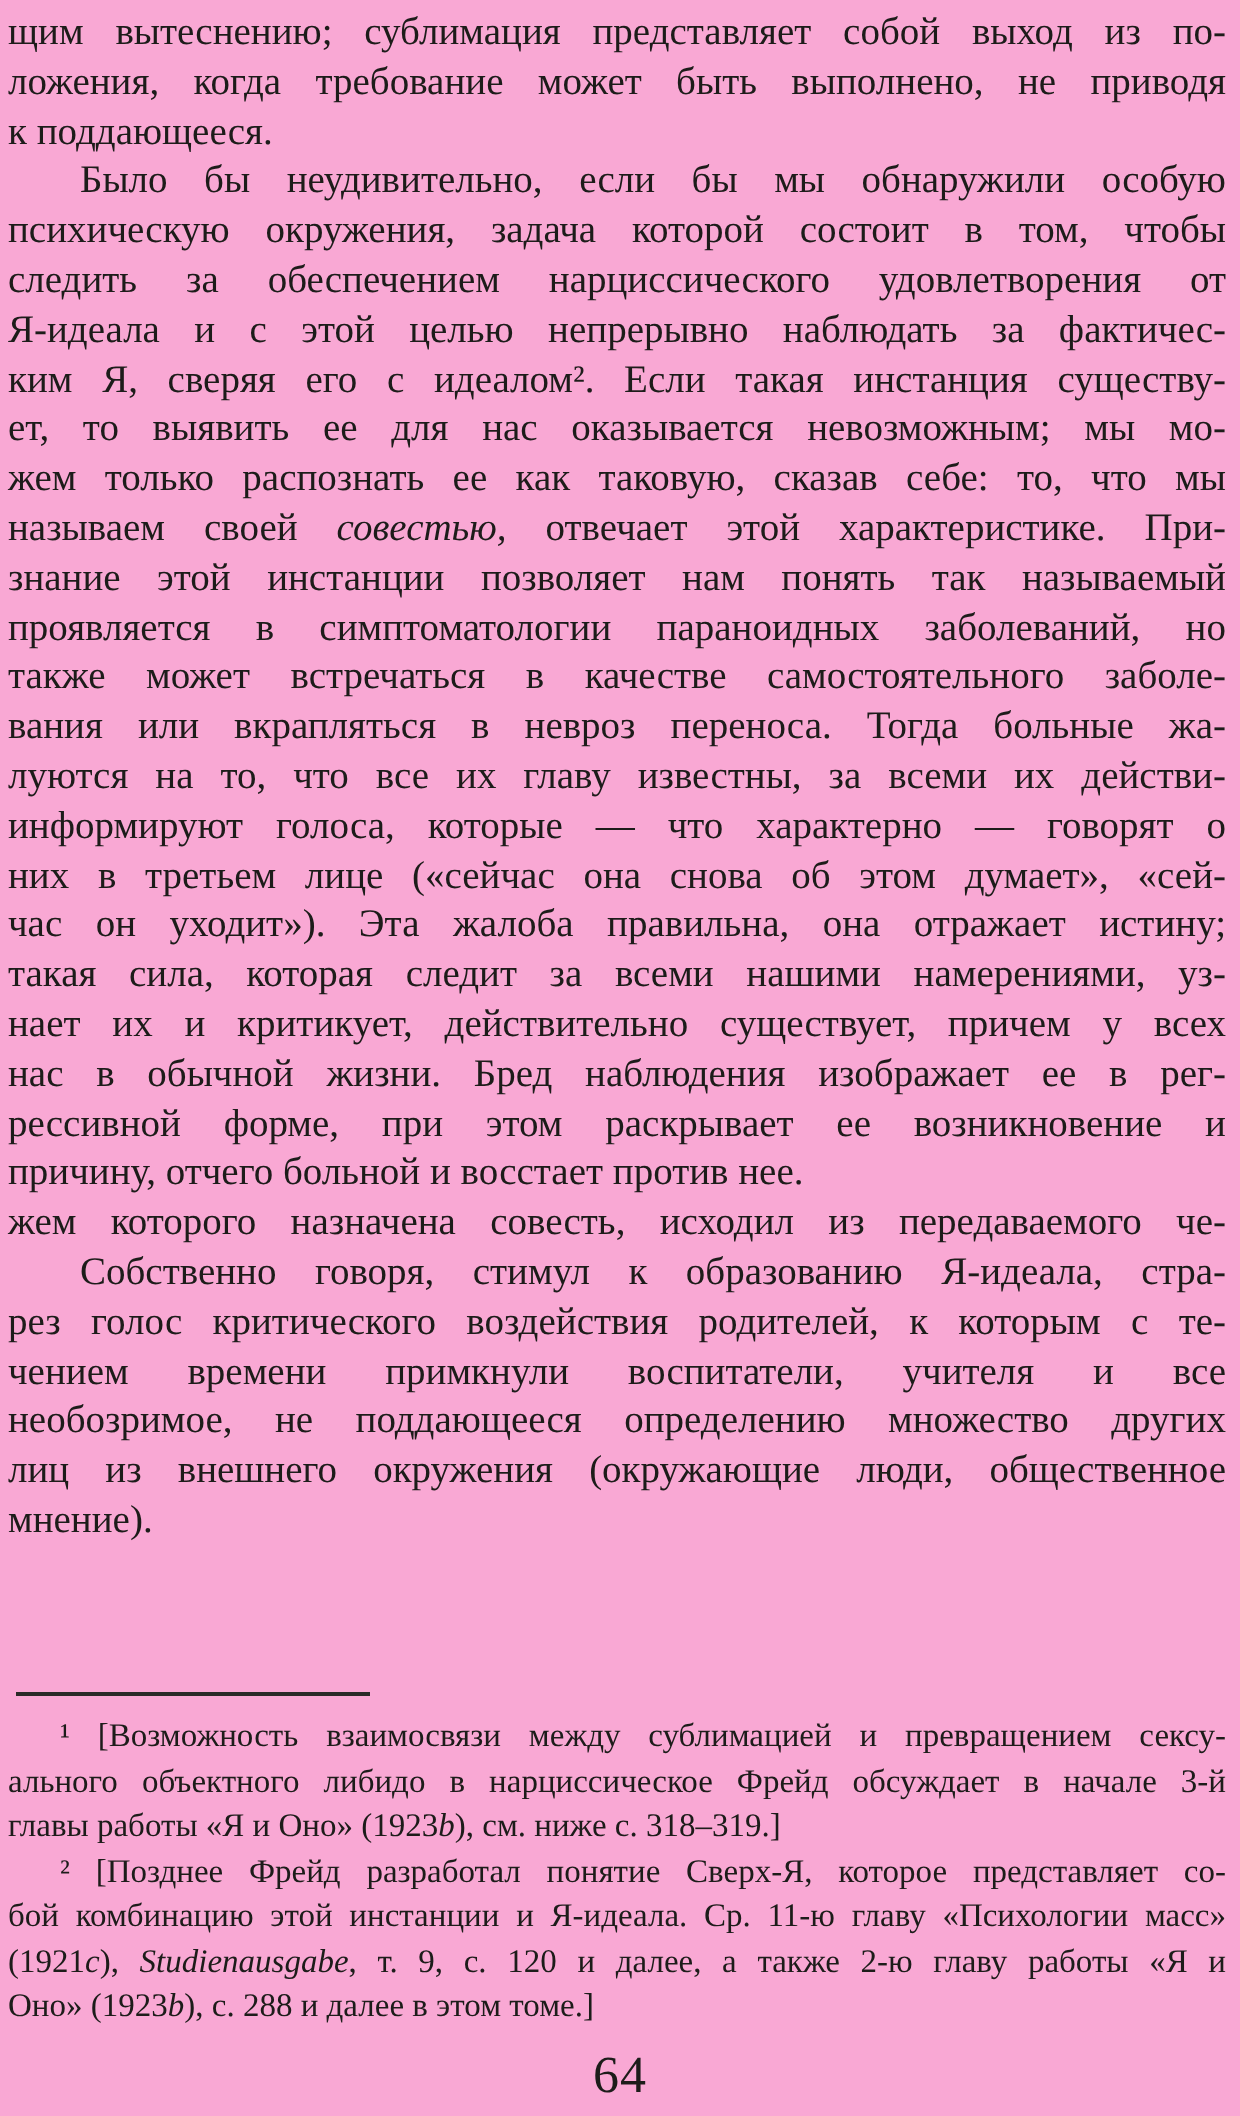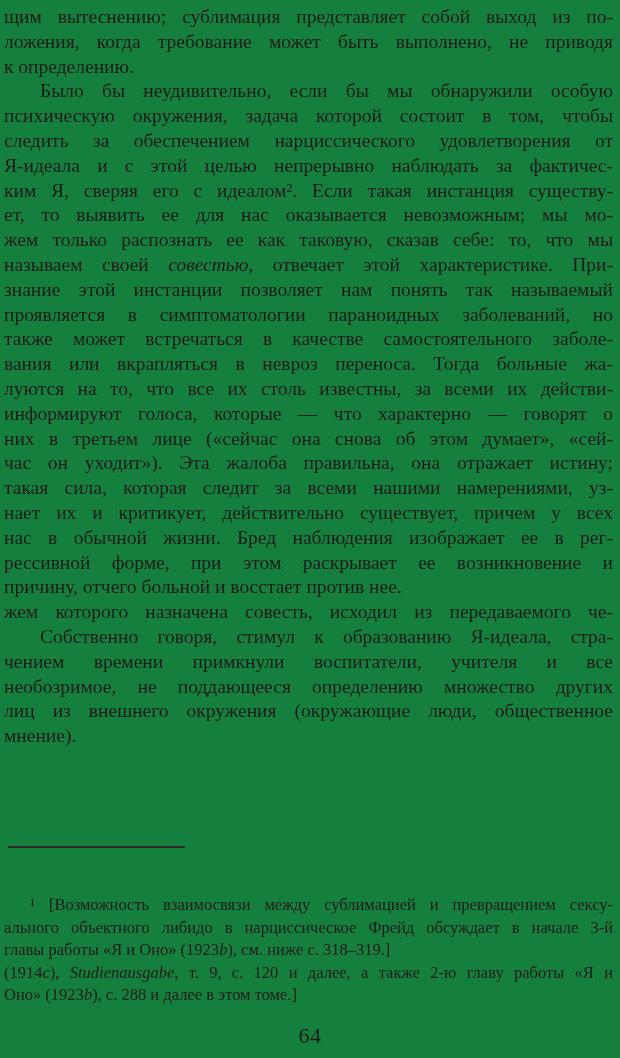--- a/index.html
+++ b/index.html
@@ -1,21 +1,21 @@
 <!DOCTYPE html>
 <html><head>
 <meta charset="utf-8">
 <style>
   html, body { margin: 0; padding: 0; background: #e8e6e2; }
   .page {
     position: relative;
     width: 620px;
     height: 1058px;
     margin: 0 auto;
-    background: #15803d;
+    background: #f9a8d4;
     color: #1d1c1a;
     font-family: "Liberation Serif", serif;
     overflow: hidden;
   }
   .body-text {
     position: absolute;
     top: 5px;
     left: 4px;
     right: 7px;
     font-size: 19.5px;
@@ -32,82 +32,84 @@
     height: 2px;
     background: #2b2a28;
   }
   .footnotes {
     position: absolute;
     top: 857px;
     left: 4px;
     right: 7px;
     font-size: 16.5px;
     line-height: 22.5px;
-    margin-top: 37px;
   }
   .footnotes .first-indent { text-indent: 26px; }
   em { font-style: italic; }
   .page-number {
     position: absolute;
     top: 1023px;
     left: 0;
     width: 100%;
     text-align: center;
-    font-size: 22px;
+    font-size: 26px;
     letter-spacing: 0.5px;
   }
 </style>
 </head>
 <body>
 
 <div class="page">
   <div class="body-text" id="body-container">
       <div>
         <div class="line line-just"><span>щим вытеснению; сублимация представляет собой выход из по-</span></div>
         <div class="line line-just"><span>ложения, когда требование может быть выполнено, не приводя</span></div>
-        <div class="line line-left"><span>к определению.</span></div>
+        <div class="line line-left"><span>к поддающееся.</span></div>
       </div>
       <div>
         <div class="line line-just first-indent"><span>Было бы неудивительно, если бы мы обнаружили особую</span></div>
         <div class="line line-just"><span>психическую окружения, задача которой состоит в том, чтобы</span></div>
         <div class="line line-just"><span>следить за обеспечением нарциссического удовлетворения от</span></div>
         <div class="line line-just"><span>Я-идеала и с этой целью непрерывно наблюдать за фактичес-</span></div>
         <div class="line line-just"><span>ким Я, сверяя его с идеалом². Если такая инстанция существу-</span></div>
         <div class="line line-just"><span>ет, то выявить ее для нас оказывается невозможным; мы мо-</span></div>
         <div class="line line-just"><span>жем только распознать ее как таковую, сказав себе: то, что мы</span></div>
         <div class="line line-just"><span>называем своей </span><em>совестью,</em><span> отвечает этой характеристике. При-</span></div>
         <div class="line line-just"><span>знание этой инстанции позволяет нам понять так называемый</span></div>
         <div class="line line-just"><span>проявляется в симптоматологии параноидных заболеваний, но</span></div>
         <div class="line line-just"><span>также может встречаться в качестве самостоятельного заболе-</span></div>
         <div class="line line-just"><span>вания или вкрапляться в невроз переноса. Тогда больные жа-</span></div>
-        <div class="line line-just"><span>луются на то, что все их столь известны, за всеми их действи-</span></div>
+        <div class="line line-just"><span>луются на то, что все их главу известны, за всеми их действи-</span></div>
         <div class="line line-just"><span>информируют голоса, которые — что характерно — говорят о</span></div>
         <div class="line line-just"><span>них в третьем лице («сейчас она снова об этом думает», «сей-</span></div>
         <div class="line line-just"><span>час он уходит»). Эта жалоба правильна, она отражает истину;</span></div>
         <div class="line line-just"><span>такая сила, которая следит за всеми нашими намерениями, уз-</span></div>
         <div class="line line-just"><span>нает их и критикует, действительно существует, причем у всех</span></div>
         <div class="line line-just"><span>нас в обычной жизни. Бред наблюдения изображает ее в рег-</span></div>
         <div class="line line-just"><span>рессивной форме, при этом раскрывает ее возникновение и</span></div>
         <div class="line line-left"><span>причину, отчего больной и восстает против нее.</span></div>
       </div>
       <div>
         <div class="line line-just"><span>жем которого назначена совесть, исходил из передаваемого че-</span></div>
         <div class="line line-just first-indent"><span>Собственно говоря, стимул к образованию Я-идеала, стра-</span></div>
+        <div class="line line-just"><span>рез голос критического воздействия родителей, к которым с те-</span></div>
         <div class="line line-just"><span>чением времени примкнули воспитатели, учителя и все</span></div>
         <div class="line line-just"><span>необозримое, не поддающееся определению множество других</span></div>
         <div class="line line-just"><span>лиц из внешнего окружения (окружающие люди, общественное</span></div>
         <div class="line line-left"><span>мнение).</span></div>
       </div>
     </div>
   <div class="footnote-sep"></div>
   <div class="footnotes" id="footnotes-container">
       <div>
         <div class="line line-just first-indent"><span>¹ [Возможность взаимосвязи между сублимацией и превращением сексу-</span></div>
         <div class="line line-just"><span>ального объектного либидо в нарциссическое Фрейд обсуждает в начале 3-й</span></div>
         <div class="line line-left"><span>главы работы «Я и Оно» (1923</span><em>b</em><span>), см. ниже с. 318–319.]</span></div>
       </div>
       <div>
-        <div class="line line-just"><span>(1914</span><em>c</em><span>), </span><em>Studienausgabe</em><span>, т. 9, с. 120 и далее, а также 2-ю главу работы «Я и</span></div>
+        <div class="line line-just first-indent"><span>² [Позднее Фрейд разработал понятие Сверх-Я, которое представляет со-</span></div>
+        <div class="line line-just"><span>бой комбинацию этой инстанции и Я-идеала. Ср. 11-ю главу «Психологии масс»</span></div>
+        <div class="line line-just"><span>(1921</span><em>c</em><span>), </span><em>Studienausgabe</em><span>, т. 9, с. 120 и далее, а также 2-ю главу работы «Я и</span></div>
         <div class="line line-left"><span>Оно» (1923</span><em>b</em><span>), с. 288 и далее в этом томе.]</span></div>
       </div>
     </div>
   <div class="page-number">64</div>
 </div>
 
 </body></html>

